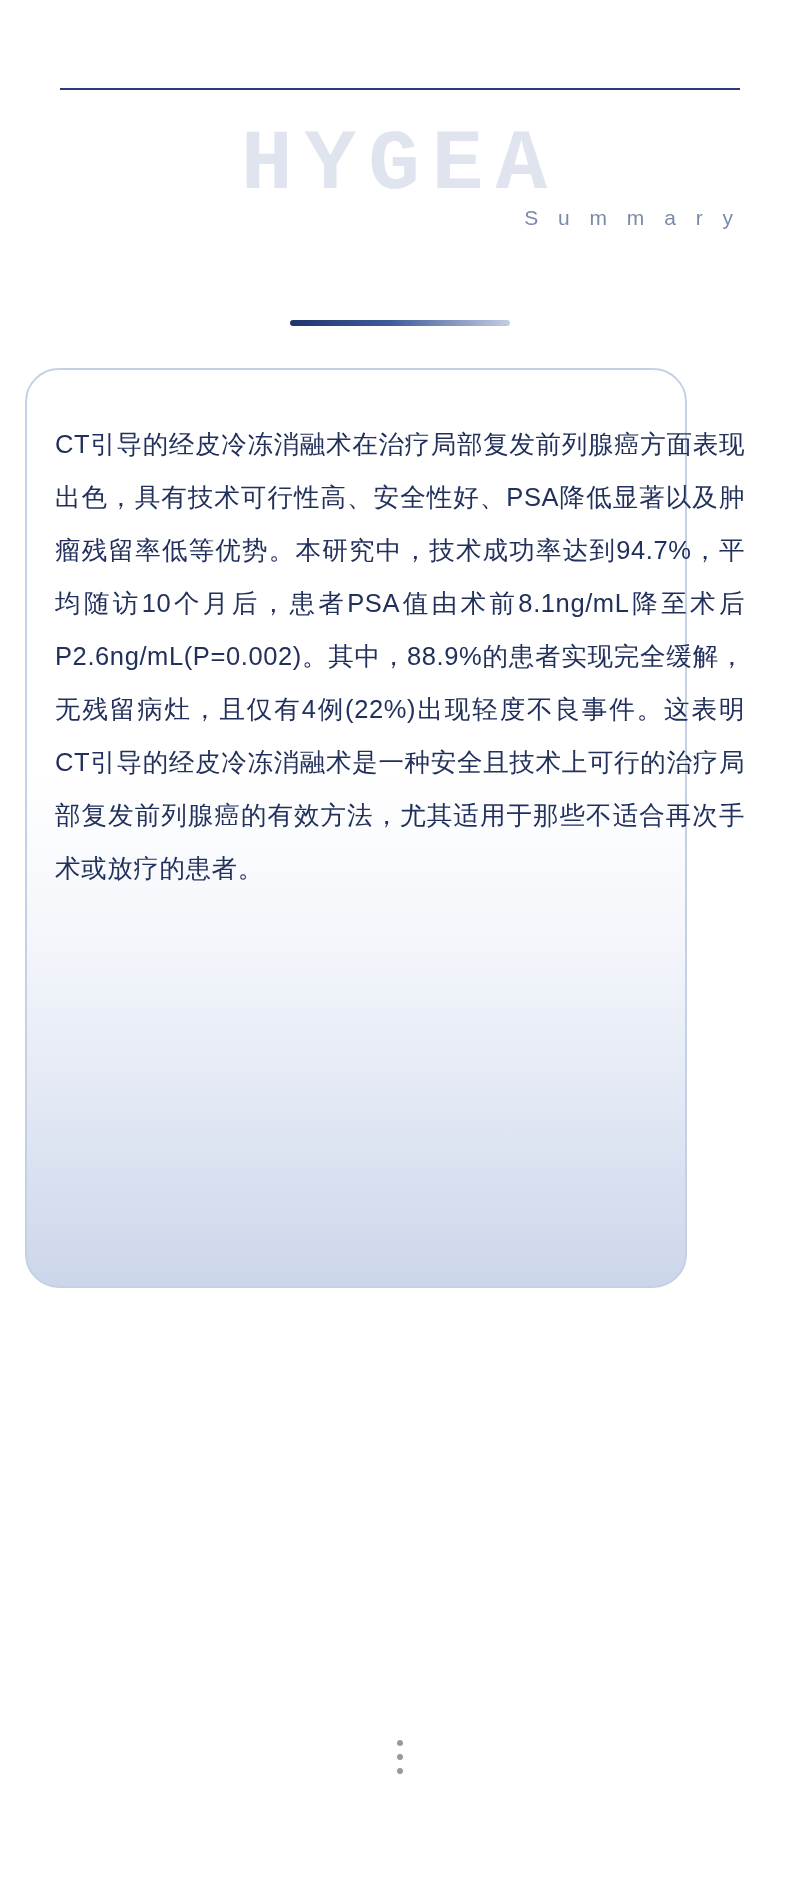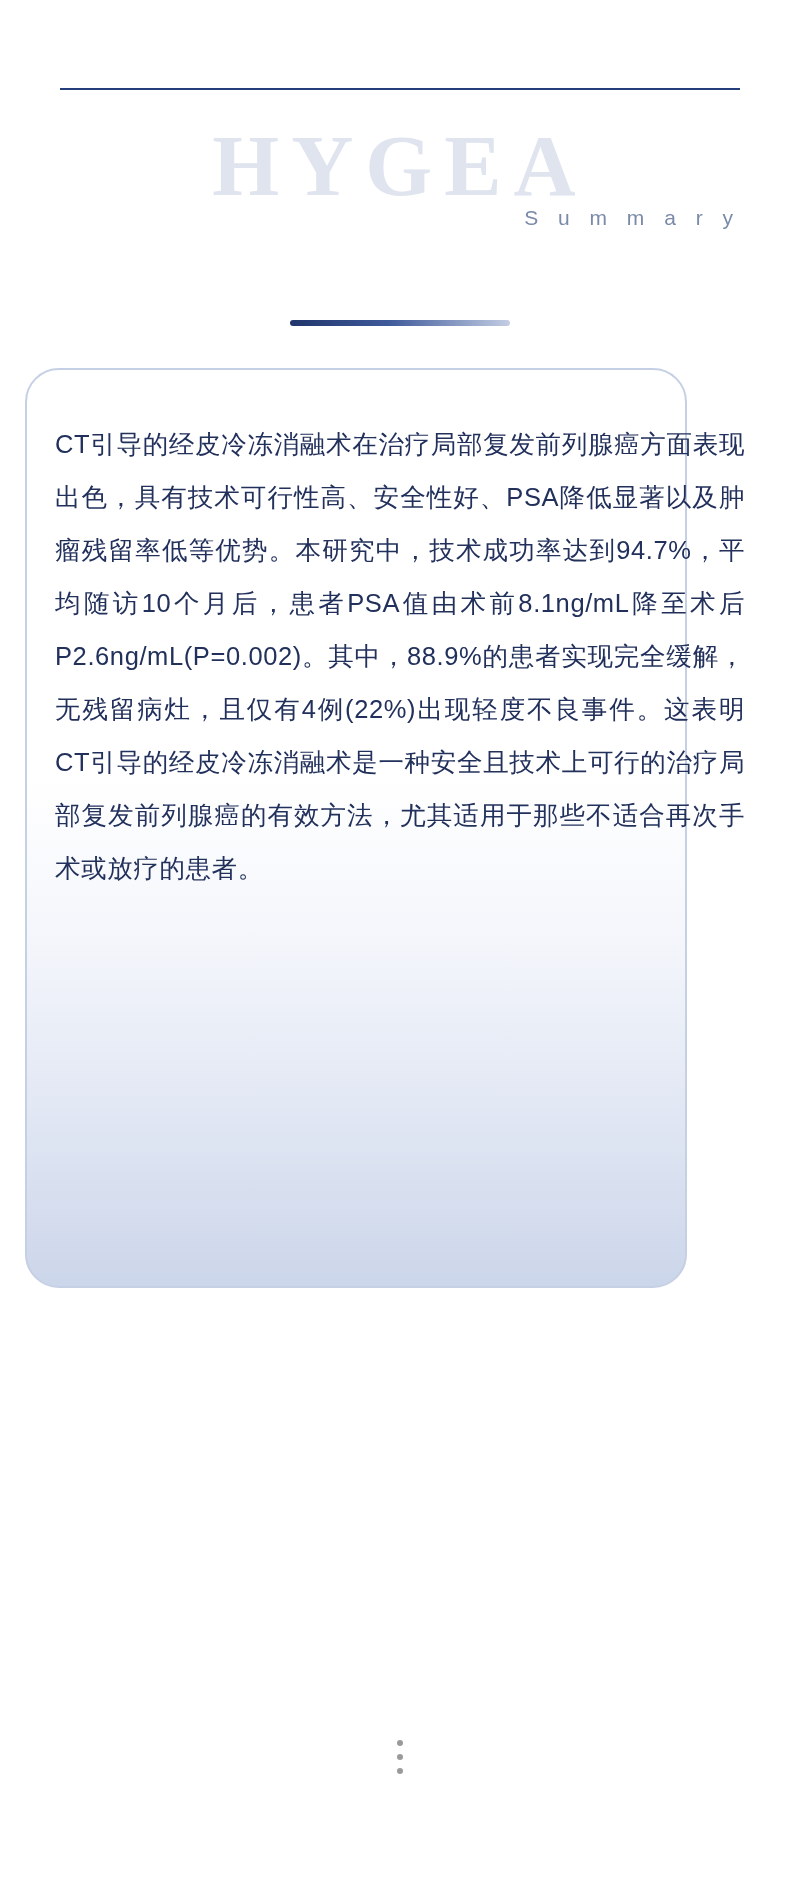--- a/index.html
+++ b/index.html
@@ -36,21 +36,21 @@
     right: 0;
     height: 2px;
     background: #253d7a;
   }
   .watermark {
     position: absolute;
     top: 28px;
     left: 0;
     right: 0;
     text-align: center;
-    font-family: Liberation Serif, serif;
+    font-family: Liberation Mono, monospace;
     font-size: 86px;
     letter-spacing: 12px;
     font-weight: 700;
     color: #dfe4ef;
     white-space: nowrap;
     user-select: none;
   }
   .title-cn {
     position: absolute;
     top: 55px;

